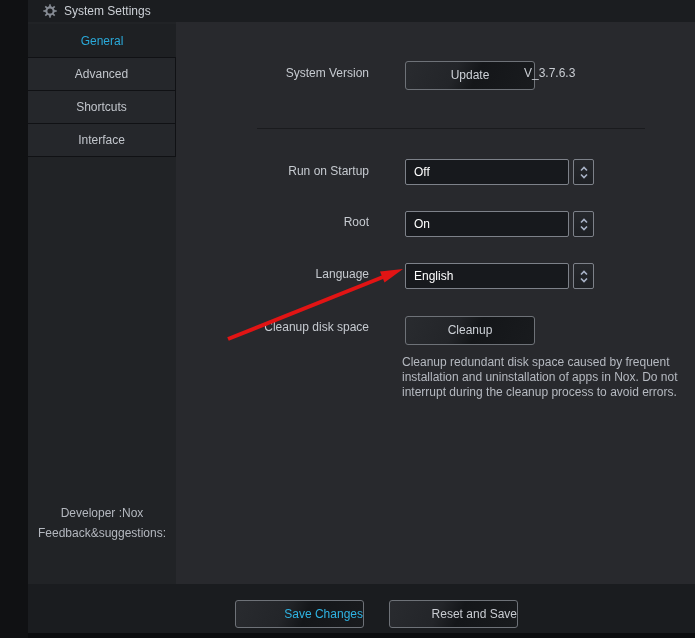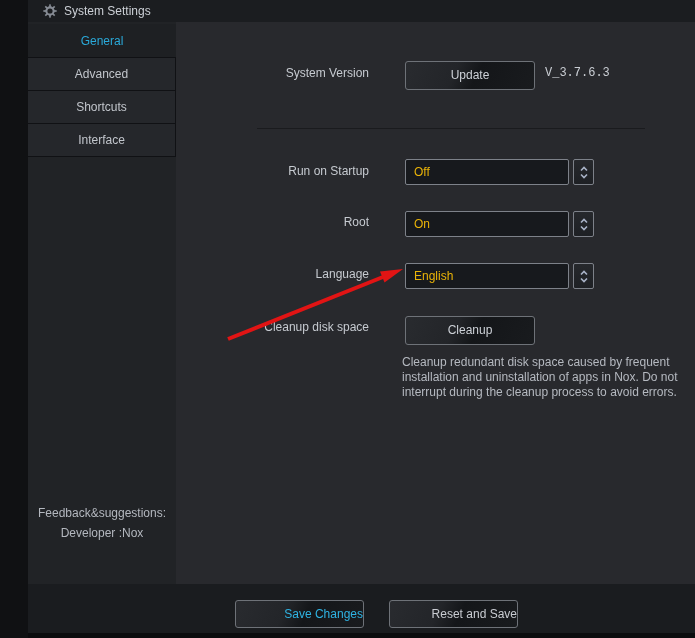--- a/index.html
+++ b/index.html
@@ -27,21 +27,21 @@
   .content { position:absolute; left:148px; top:22px; width:547px; height:562px; background:#28292d; }
   .flabel { position:absolute; left:0; width:193px; text-align:right; color:#c6cad0; font-size:12px; }
   .btn {
     position:absolute; width:130px; height:29px; border:1px solid #6e7278; border-radius:3px;
     background:linear-gradient(115deg,#292b2f 0%,#232529 38%,#141619 55%,#191b1e 100%);
     color:#cdd1d7; font-size:12px; text-align:center; line-height:27px; cursor:default;
   }
   .version { position:absolute; color:#c9cdd3; font-size:12px; }
   .divider { position:absolute; left:81px; top:106px; width:388px; height:1px; background:#1a1b1e; }
   .dd-field { position:absolute; width:164px; height:26px; background:#17191d;
-    border:1px solid #7d8189; border-radius:2px; color:#eab308; font-size:12px;
+    border:1px solid #7d8189; border-radius:2px; color:#ffffff; font-size:12px;
     line-height:24px; padding-left:8px; }
   .dd-spin { position:absolute; width:21px; height:26px; background:linear-gradient(#26282c,#1e2024);
     border:1px solid #7d8189; border-radius:2px; display:flex; align-items:center; justify-content:center; }
   .desc { position:absolute; left:226px; top:333px; width:322px; color:#b5b9c0;
     font-size:12px; line-height:15px; }
   .arrow-svg { position:absolute; left:42px; top:213px; pointer-events:none; }
   
   .footerbar { position:absolute; left:0; top:584px; width:695px; height:54px;
     background:#1a1c1f; border-bottom:5px solid #0b0c0e; }
   .footerbar .btn { top:16px; width:129px; height:28px; line-height:26px;text-align:right; }
@@ -80,30 +80,30 @@
   </div>
 
   <div class="sidebar">
     <div class="tabs">
       <div class="tab selected">General</div>
       <div class="tab">Advanced</div>
       <div class="tab">Shortcuts</div>
       <div class="tab">Interface</div>
     </div>
     <div class="sidebar-footer">
+      <div>Developer :Nox</div>
       <div>Feedback&amp;suggestions:</div>
-      <div>Developer :Nox</div>
     </div>
   </div>
 
   <div class="content">
 
     <div class="flabel" style="top:44px;">System Version</div>
     <div class="btn" style="left:229px; top:39px;">Update</div>
-    <div class="version" style="left:369px; top:44px;font-family:Liberation Mono, monospace;">V_3.7.6.3</div>
+    <div class="version" style="left:348px; top:44px;">V_3.7.6.3</div>
 
     <div class="divider"></div>
 
     <div class="flabel" style="top:142px;">Run on Startup</div>
     <div class="dd-field" style="left:229px; top:137px;">Off</div>
     <div class="dd-spin" style="left:397px; top:137px;">
       <svg width="10" height="15" viewBox="0 0 10 15">
         <polyline points="2,5.5 5,2.5 8,5.5" fill="none" stroke="#a9b3c7" stroke-width="1.6"></polyline>
         <polyline points="2,9.5 5,12.5 8,9.5" fill="none" stroke="#a9b3c7" stroke-width="1.6"></polyline>
       </svg>

